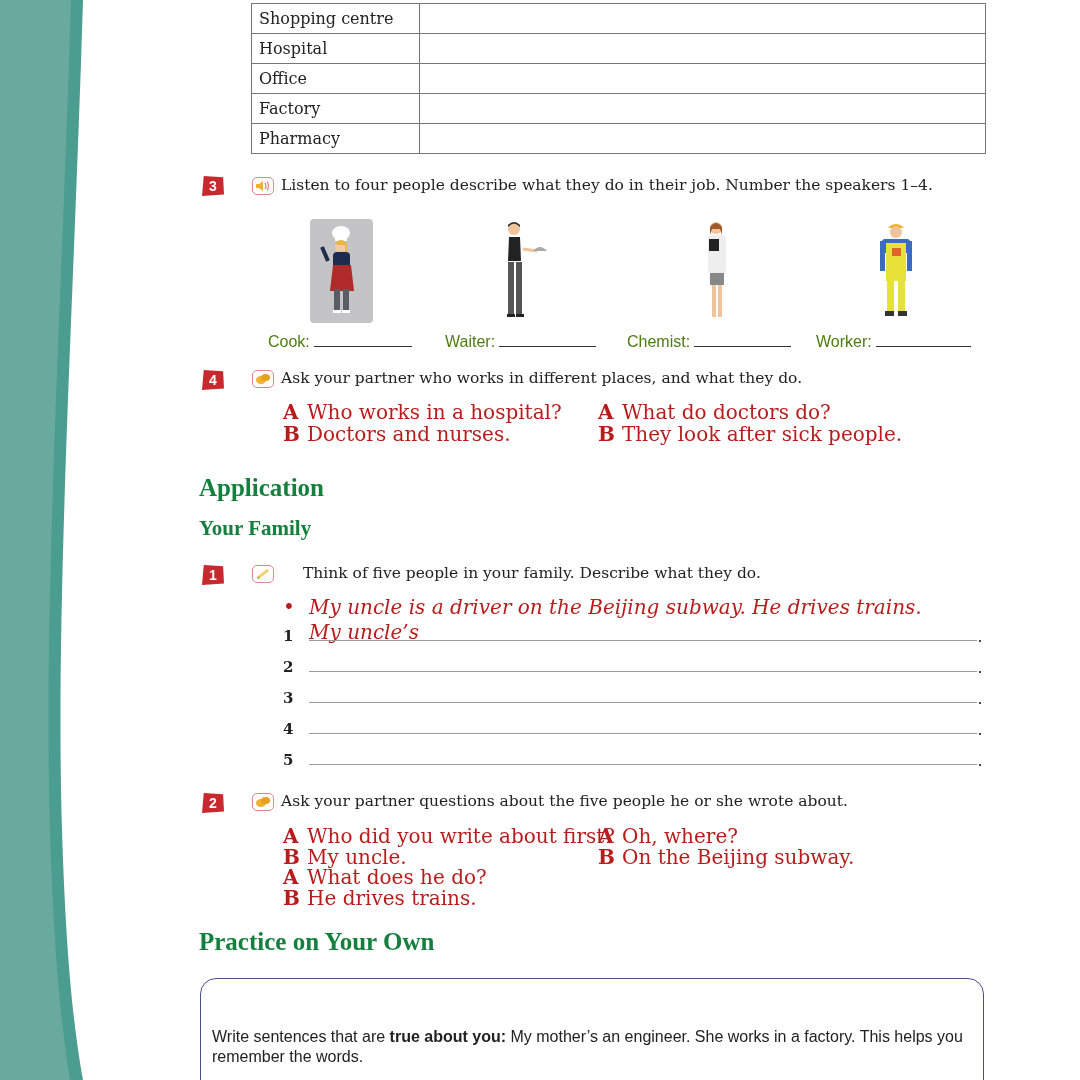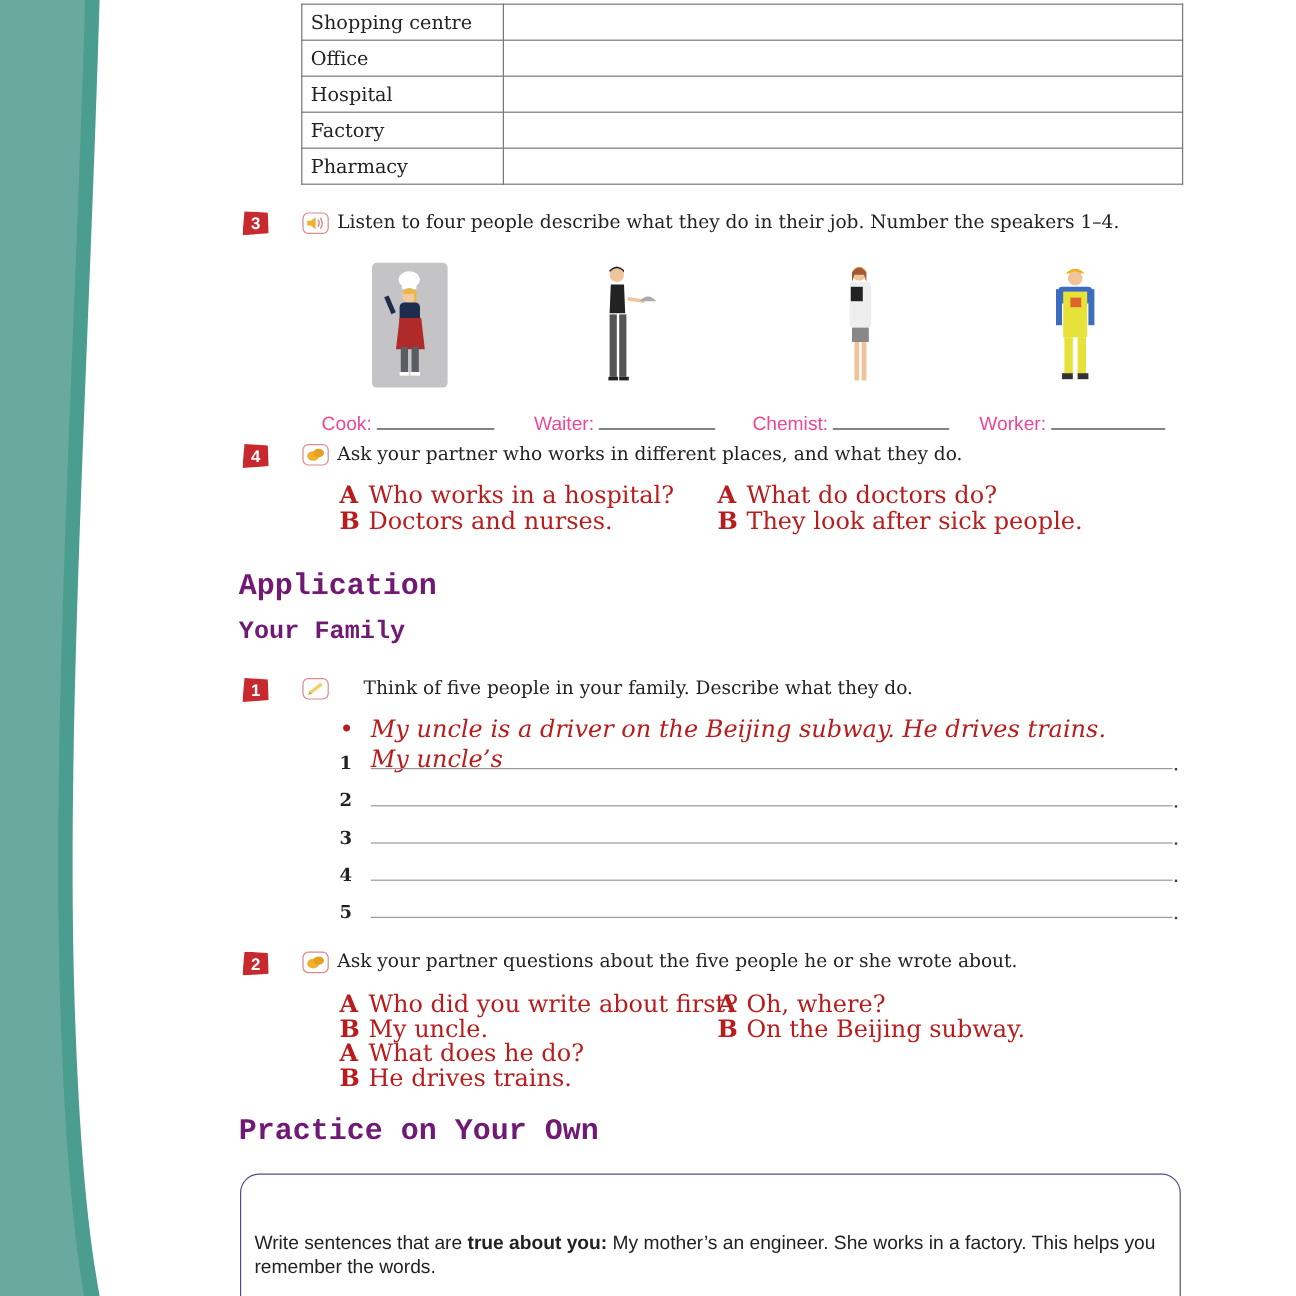--- a/index.html
+++ b/index.html
@@ -8,27 +8,27 @@
 
   table.places { position:absolute; left:251px; top:3px; width:735px; border-collapse:collapse; font-family:"DejaVu Serif", serif; font-size:16px; }
   table.places td { border:1.5px solid #777; height:29px; padding:0 7px; vertical-align:middle; }
   table.places td.c1 { width:153px; }
 
   .badge { position:absolute; width:22px; height:20px; background:#c8292e; color:#fff; font-family:"Liberation Sans", sans-serif; font-weight:bold; font-size:14px; display:flex; align-items:center; justify-content:center; clip-path:polygon(8% 0, 96% 6%, 100% 92%, 0 100%); }
   .ico { position:absolute; width:22px; height:18px; border:1.5px solid #d98a8a; border-radius:5px; background:#fff; box-sizing:border-box; display:flex; align-items:center; justify-content:center; }
   .instr { position:absolute; font-family:"DejaVu Serif", serif; font-size:15.5px; color:#222; white-space:nowrap; }
 
   .fig { position:absolute; }
-  .blank-label { position:absolute; font-family:"Liberation Sans", sans-serif; font-size:16px; color:#ec4899; white-space:nowrap;margin-top:12px; }
+  .blank-label { position:absolute; font-family:"Liberation Sans", sans-serif; font-size:16px; color:#4d7c0f; white-space:nowrap; }
   .blank-line { display:inline-block; border-bottom:1.3px solid #333; width:100px; margin-left:4px; vertical-align:baseline; height:1px; }
 
   .dlg { position:absolute; font-family:"DejaVu Serif", serif; font-size:20px; color:#b91c1c; white-space:nowrap; }
   .dlg b { display:inline-block; width:24px; font-weight:bold; }
 
-  .h2 { position:absolute; font-family:Liberation Mono, monospace; font-weight:bold; color:#701a75; }
+  .h2 { position:absolute; font-family:Liberation Serif, serif; font-weight:bold; color:#15803d; }
 
   .wline { position:absolute; left:309px; width:668px; height:0; border-bottom:1.6px solid #999; }
   .wdot { position:absolute; left:979px; width:2px; height:2px; background:#444; }
   .wnum { position:absolute; left:283px; font-family:"DejaVu Serif", serif; font-weight:bold; font-size:15px; color:#222; }
 
   .box { position:absolute; left:200px; top:978px; width:784px; height:120px; border:1.6px solid #4a4f8a; border-radius:16px; box-sizing:border-box; }
   .box p { margin:0; font-family:"Liberation Sans", sans-serif; font-size:16px; color:#222; line-height:20px; }
 </style>
 </head>
 <body>
@@ -38,25 +38,25 @@
   <path d="M0,0 L71,0 C62,300 43,600 50,830 C54,960 62,1030 70,1080 L0,1080 Z" fill="#6aa99d"></path>
 </svg>
 
 <table class="places">
   <tbody>
       <tr>
         <td class="c1">Shopping centre</td>
         <td></td>
       </tr>
   <tr>
+        <td class="c1">Hospital</td>
+        <td></td>
+      </tr>
+  <tr>
         <td class="c1">Office</td>
-        <td></td>
-      </tr>
-  <tr>
-        <td class="c1">Hospital</td>
         <td></td>
       </tr>
   <tr>
         <td class="c1">Factory</td>
         <td></td>
       </tr>
   <tr>
         <td class="c1">Pharmacy</td>
         <td></td>
       </tr>

